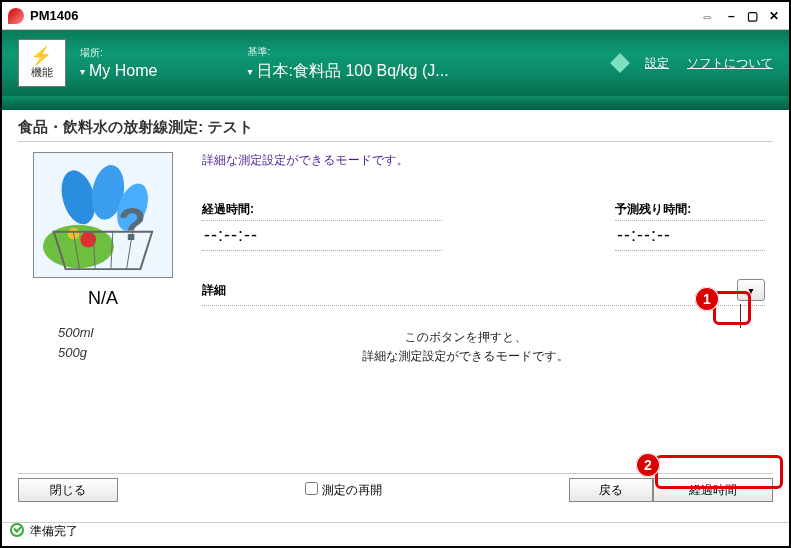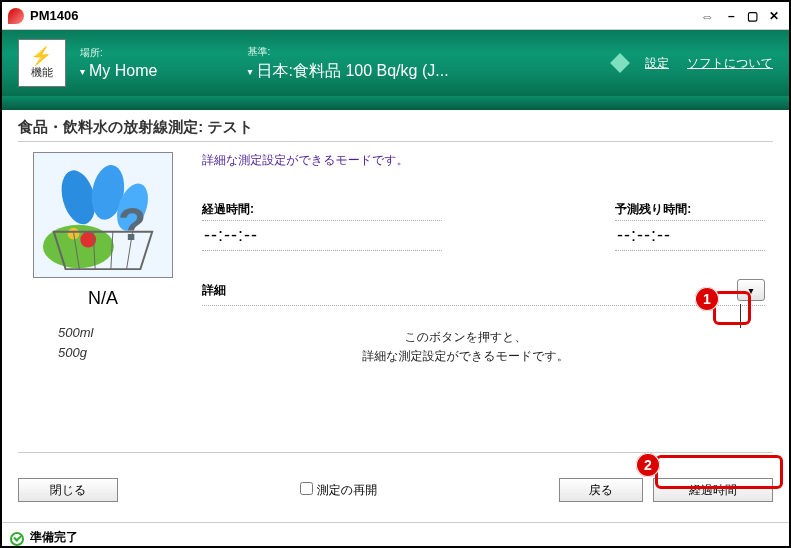--- a/index.html
+++ b/index.html
@@ -44,26 +44,26 @@
   .time-lbl { font-weight: bold; font-size: 12px; border-bottom: 1px dotted #aaa; padding-bottom: 2px; }
   .time-val { font-size: 18px; letter-spacing: 1px; padding: 4px 2px; border-bottom: 1px dotted #aaa; }
   
   .detail-row { display: flex; align-items: center; margin-top: 28px; border-bottom: 1px dotted #aaa; padding-bottom: 4px; }
   .detail-lbl { font-weight: bold; font-size: 12px; }
   .expand-btn { margin-left: auto; width: 28px; height: 22px; border: 1px solid #888; background: linear-gradient(#fff,#e4e4e4); border-radius: 3px; display: flex; align-items: center; justify-content: center; cursor: pointer; font-size: 10px; }
   
   .hint { margin-top: 22px; text-align: center; color: #222; font-size: 12px; line-height: 1.6; padding-right: 36px; position: relative; }
   .hint-line { position: absolute; right: 24px; top: -24px; height: 24px; border-right: 1px solid #333; }
   
-  .footer { position: absolute; left: 16px; right: 16px; bottom: 44px; display: flex; align-items: center; gap: 10px; padding-top: 25px; border-top: 1px solid #ccc; }
+  .footer { position: absolute; left: 16px; right: 16px; bottom: 44px; display: flex; align-items: center; padding-top: 4px; border-top: 1px solid #ccc; }
   .btn { min-width: 100px; height: 24px; border: 1px solid #888; background: linear-gradient(#fff,#e8e8e8); font-size: 12px; cursor: pointer; }
   .chk { display: flex; gap: 4px; margin: 0 auto; }
   .chk input { width: 13px; height: 13px; }
   
-  .statusbar { position: absolute; left: 0; right: 0; bottom: 0; height: 24px; border-top: 1px solid #ccc; display: flex; align-items: flex-end; padding: 0 8px; gap: 6px; font-size: 12px; font-weight: bold; }
+  .statusbar { position: absolute; left: 0; right: 0; bottom: 0; height: 24px; border-top: 1px solid #ccc; display: flex; align-items: flex-start; padding: 0 8px; gap: 6px; font-size: 12px; }
   .status-ico { width: 14px; height: 14px; border: 2px solid #3a3; border-radius: 50%; position: relative; }
   .status-ico::after { content: ""; position: absolute; left: 2px; top: 1px; width: 5px; height: 3px; border-left: 2px solid #3a3; border-bottom: 2px solid #3a3; transform: rotate(-45deg); }
   
   .callout { position: absolute; width: 24px; height: 24px; background: #d00; border-radius: 50%; color: #fff; font-weight: bold; display: flex; align-items: center; justify-content: center; font-size: 14px; z-index: 10; box-shadow: 0 0 0 1px #fff inset; }
   .callout-box { position: absolute; border: 3px solid #d00; border-radius: 6px; z-index: 9; }
 </style>
 </head>
 <body>
 
 <div class="titlebar">

